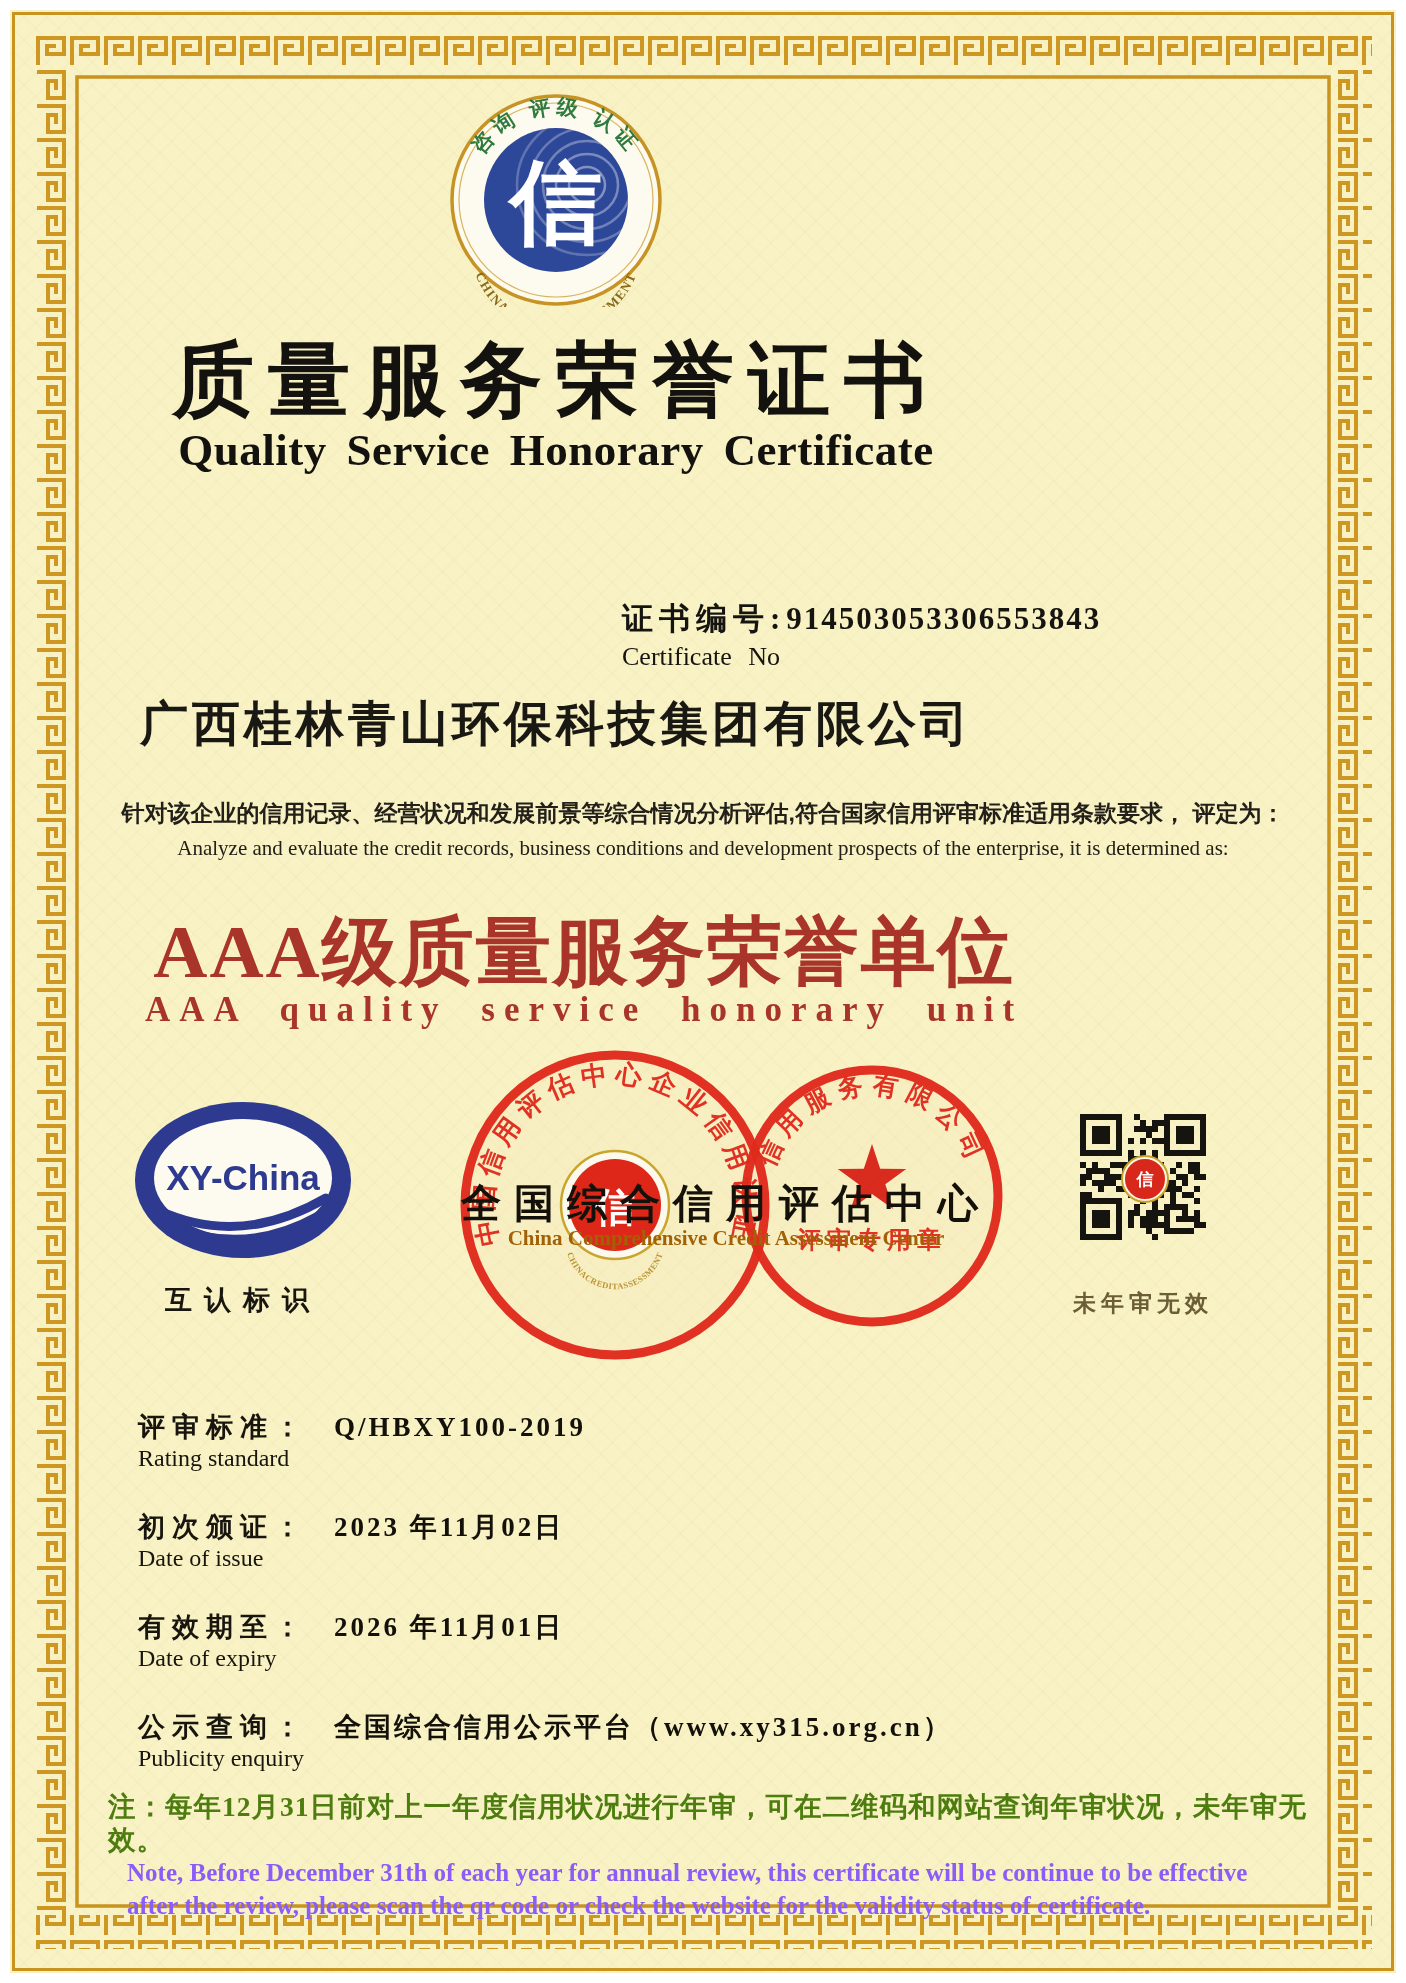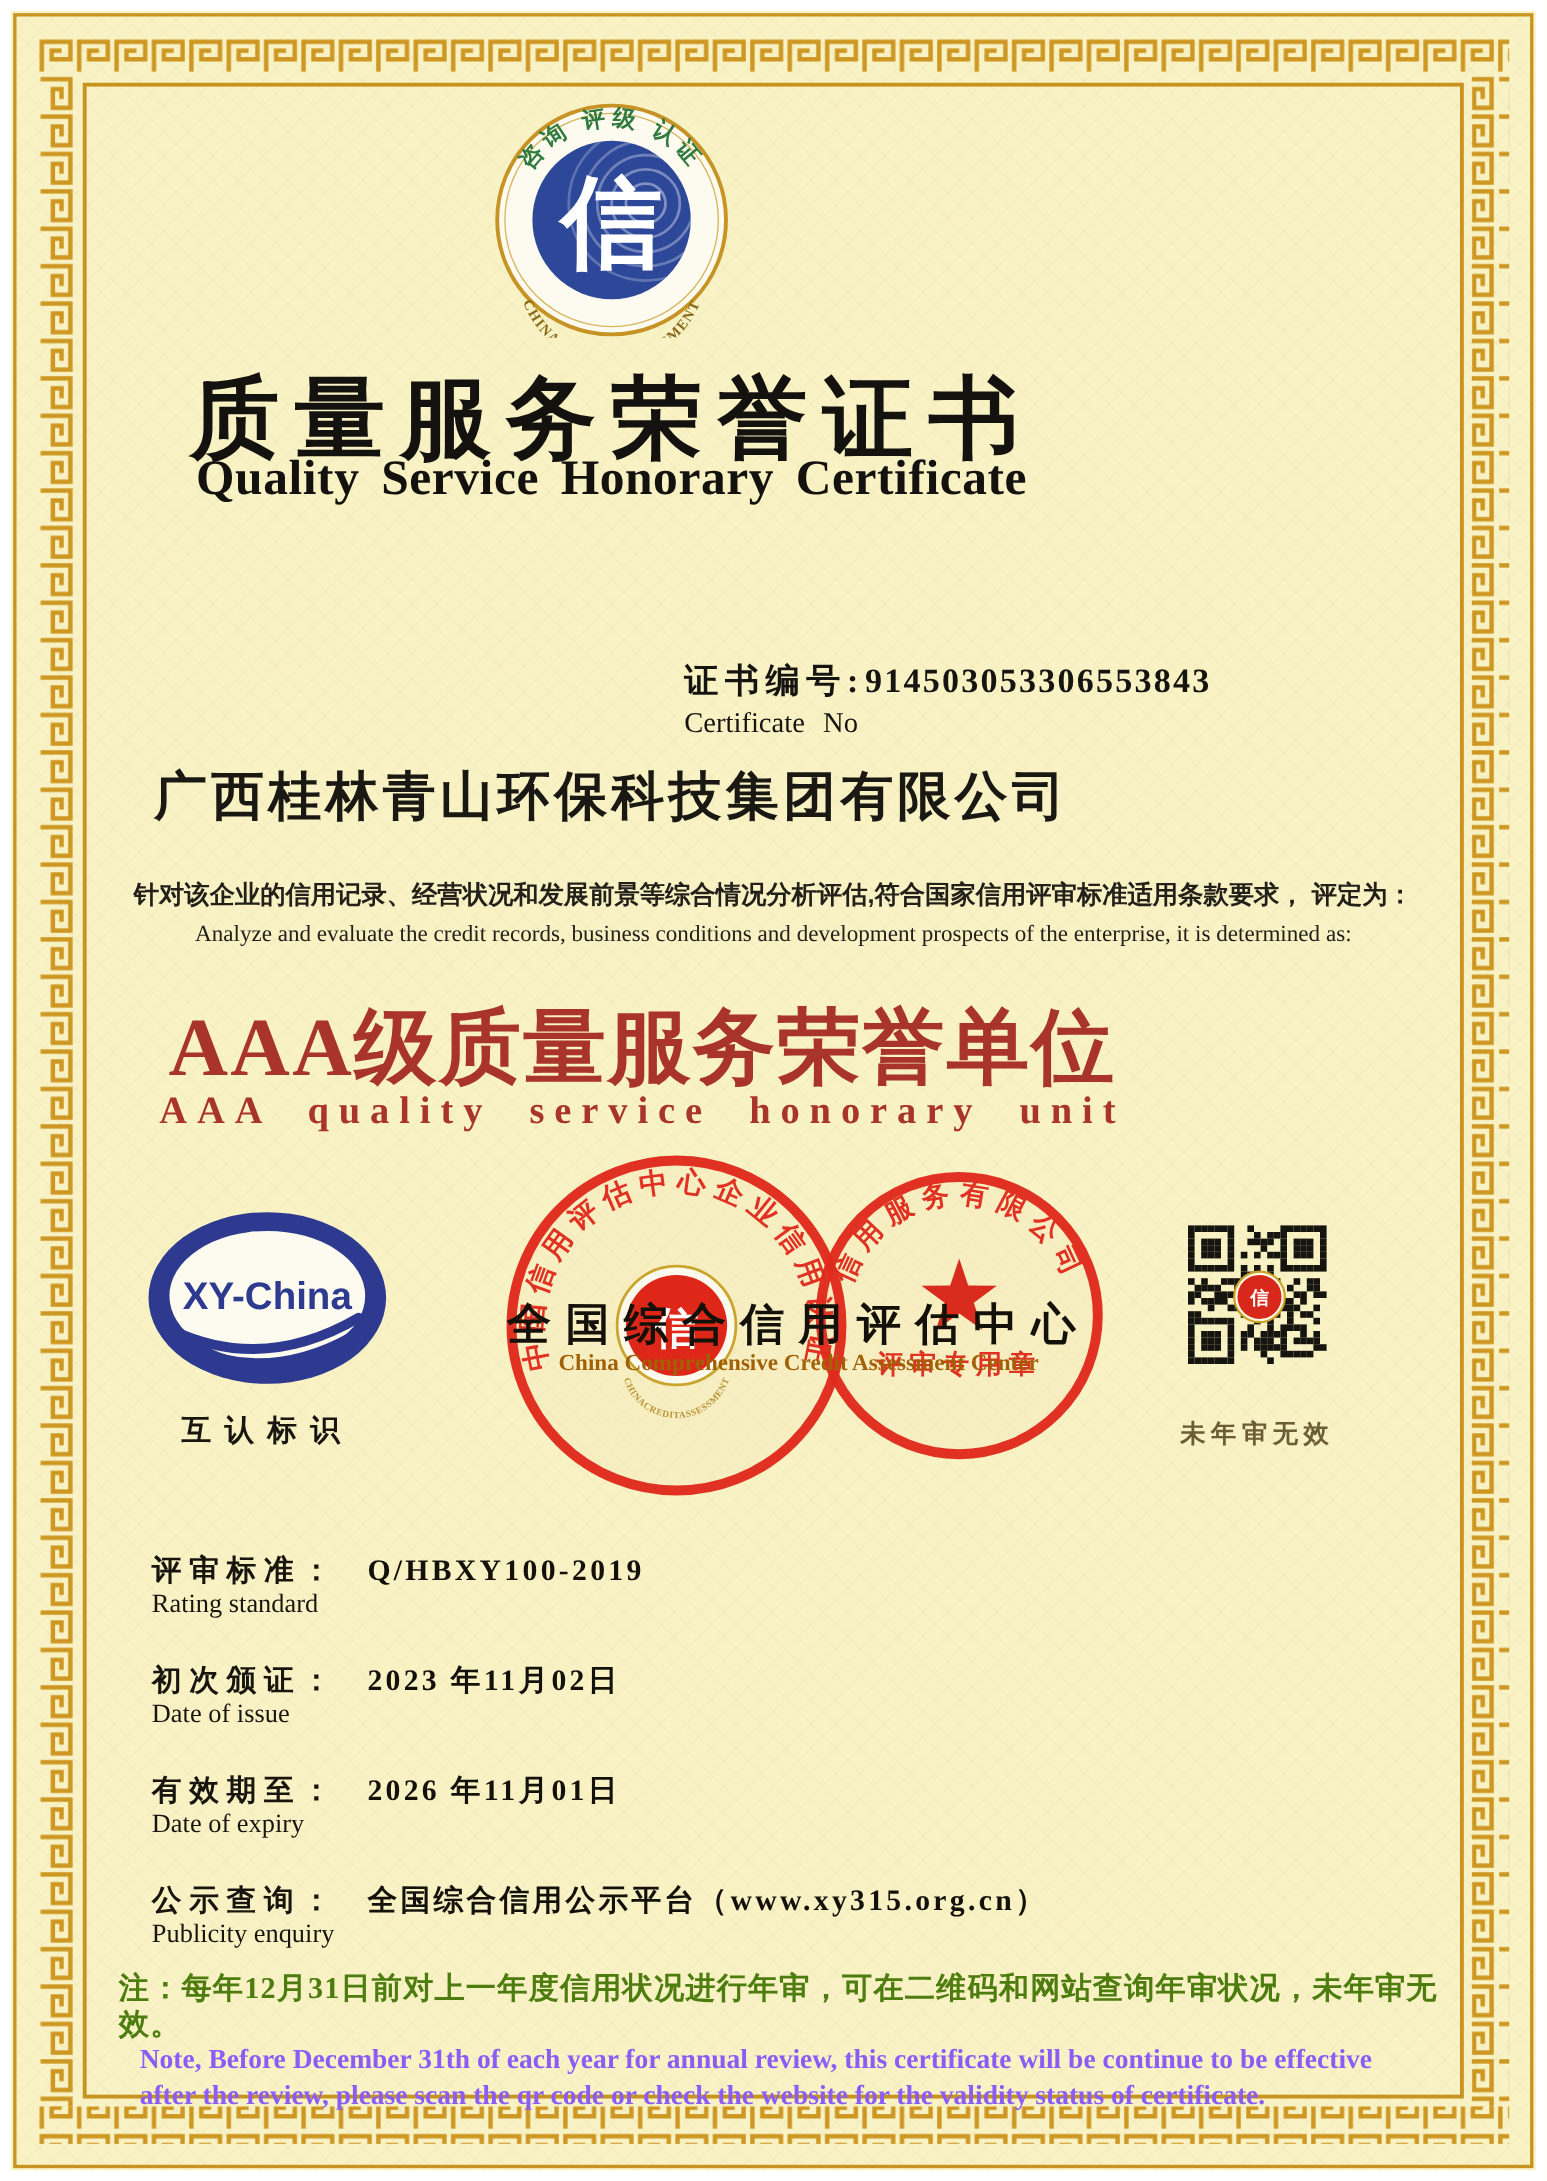--- a/index.html
+++ b/index.html
@@ -7,21 +7,21 @@
         font-family:"Liberation Serif","DejaVu Serif",serif;color:#161410;}
   .paper{position:absolute;left:10px;top:10px;right:10px;bottom:10px;background:#f8f2c5;
          background-image:
            repeating-linear-gradient(45deg, rgba(205,180,110,0.05) 0 2px, transparent 2px 16px),
            repeating-linear-gradient(-45deg, rgba(205,180,110,0.05) 0 2px, transparent 2px 16px);}
   .border-svg{position:absolute;left:0;top:0;}
   .abs{position:absolute;}
   .ctr{text-align:center;}
 
   .title-zh{left:0;top:326px;width:1112px;font-size:82px;font-weight:900;letter-spacing:14px;color:#14120e;}
-  .title-en{left:0;top:408px;width:1112px;font-size:45px;font-weight:700;letter-spacing:0.5px;word-spacing:8px;color:#14120e;}
+  .title-en{left:0;top:424px;width:1112px;font-size:45px;font-weight:700;letter-spacing:0.5px;word-spacing:8px;color:#14120e;}
 
   .certno{left:622px;top:598px;}
   .certno .l1{font-size:31px;font-weight:800;letter-spacing:2px;}
   .certno .l1 .lab{letter-spacing:6px;}
   .certno .l2{font-size:26px;word-spacing:10px;margin-top:2px;}
 
   .company{left:0;top:692px;width:1112px;font-size:48px;font-weight:700;letter-spacing:4px;color:#1a1813;}
 
   .intro{left:56px;top:798px;width:1294px;}
   .intro .zh{font-size:23px;font-weight:600;font-family:"Liberation Sans","DejaVu Sans",sans-serif;color:#23201a;}

